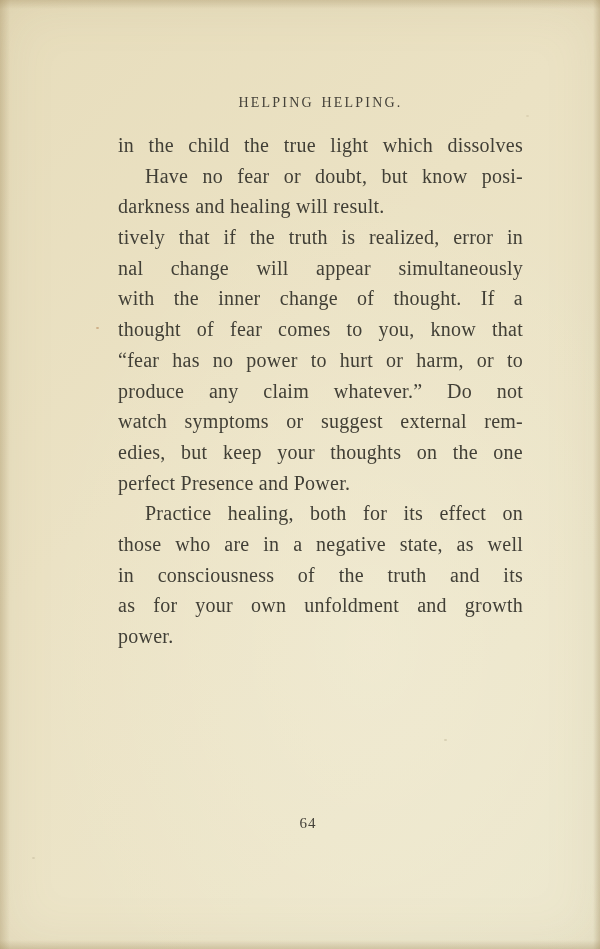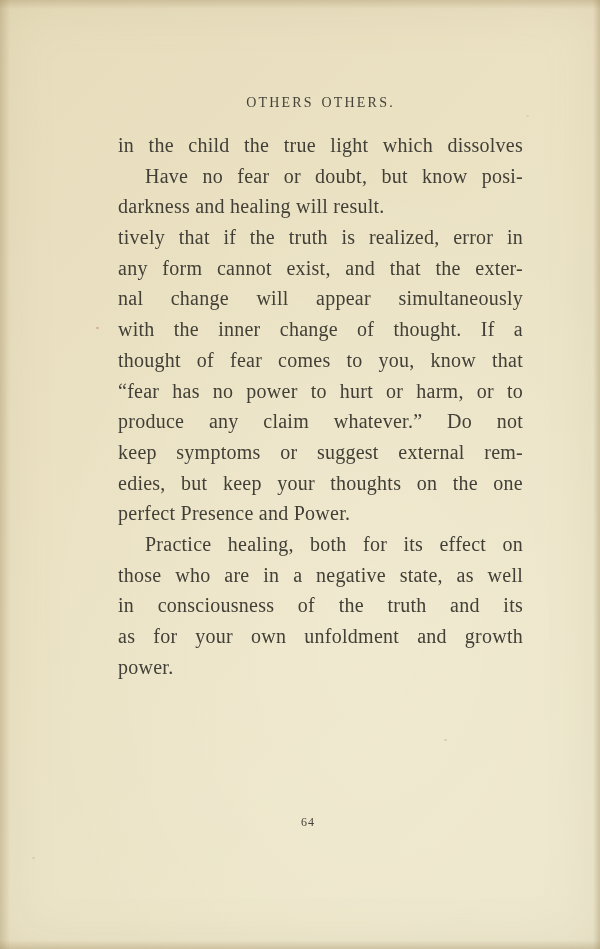--- a/index.html
+++ b/index.html
@@ -79,48 +79,47 @@
   }
   .indent {
     padding-left: 27px;
   }
   .folio {
     position: absolute;
     top: 815px;
     left: 118px;
     width: 380px;
     text-align: center;
-    font-size: 12px;
+    font-size: 15px;
     letter-spacing: 1px;
     color: #45423a;
   }
 </style>
 </head>
 <body>
 
 <div class="page">
   <div class="texture"></div>
   <div class="speck"></div>
 
-  <div class="running-head">OTHERS OTHERS.</div>
+  <div class="running-head">HELPING HELPING.</div>
 
   <div class="text-block">
 
     <div class="line just">in the child the true light which dissolves</div>
     <div class="line just indent">Have no fear or doubt, but know posi-</div>
 
     <div class="line end">darkness and healing will result.</div>
     <div class="line just">tively that if the truth is realized, error in</div>
-    <div class="line just">any form cannot exist, and that the exter-</div>
     <div class="line just">nal change will appear simultaneously</div>
     <div class="line just">with the inner change of thought.  If a</div>
     <div class="line just">thought of fear comes to you, know that</div>
     <div class="line just">“fear has no power to hurt or harm, or to</div>
     <div class="line just">produce any claim whatever.”  Do not</div>
-    <div class="line just">keep symptoms or suggest external rem-</div>
+    <div class="line just">watch symptoms or suggest external rem-</div>
     <div class="line just">edies, but keep your thoughts on the one</div>
     <div class="line end">perfect Presence and Power.</div>
 
     <div class="line just indent">Practice healing, both for its effect on</div>
     <div class="line just">those who are in a negative state, as well</div>
     <div class="line just">in consciousness of the truth and its</div>
     <div class="line just">as for your own unfoldment and growth</div>
     <div class="line end">power.</div>
   </div>
 

